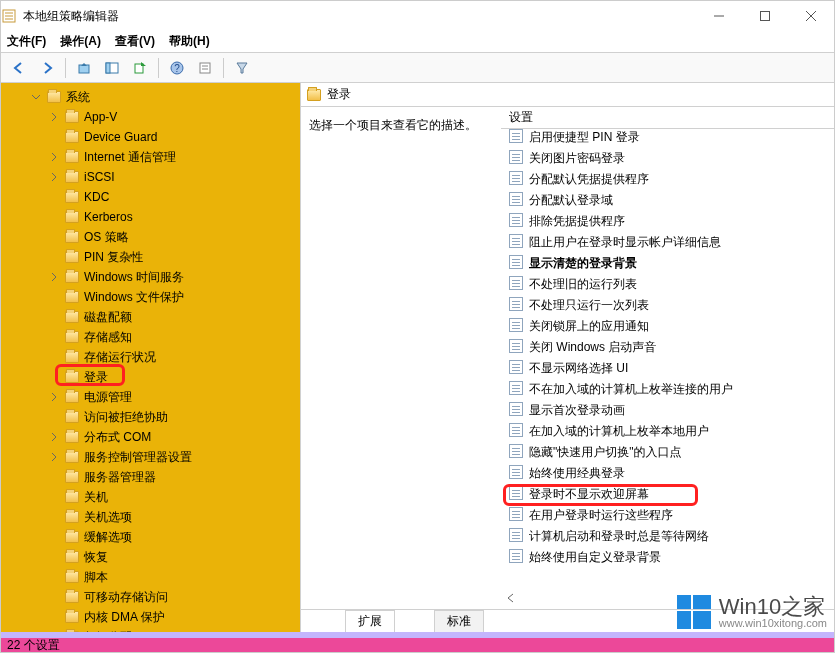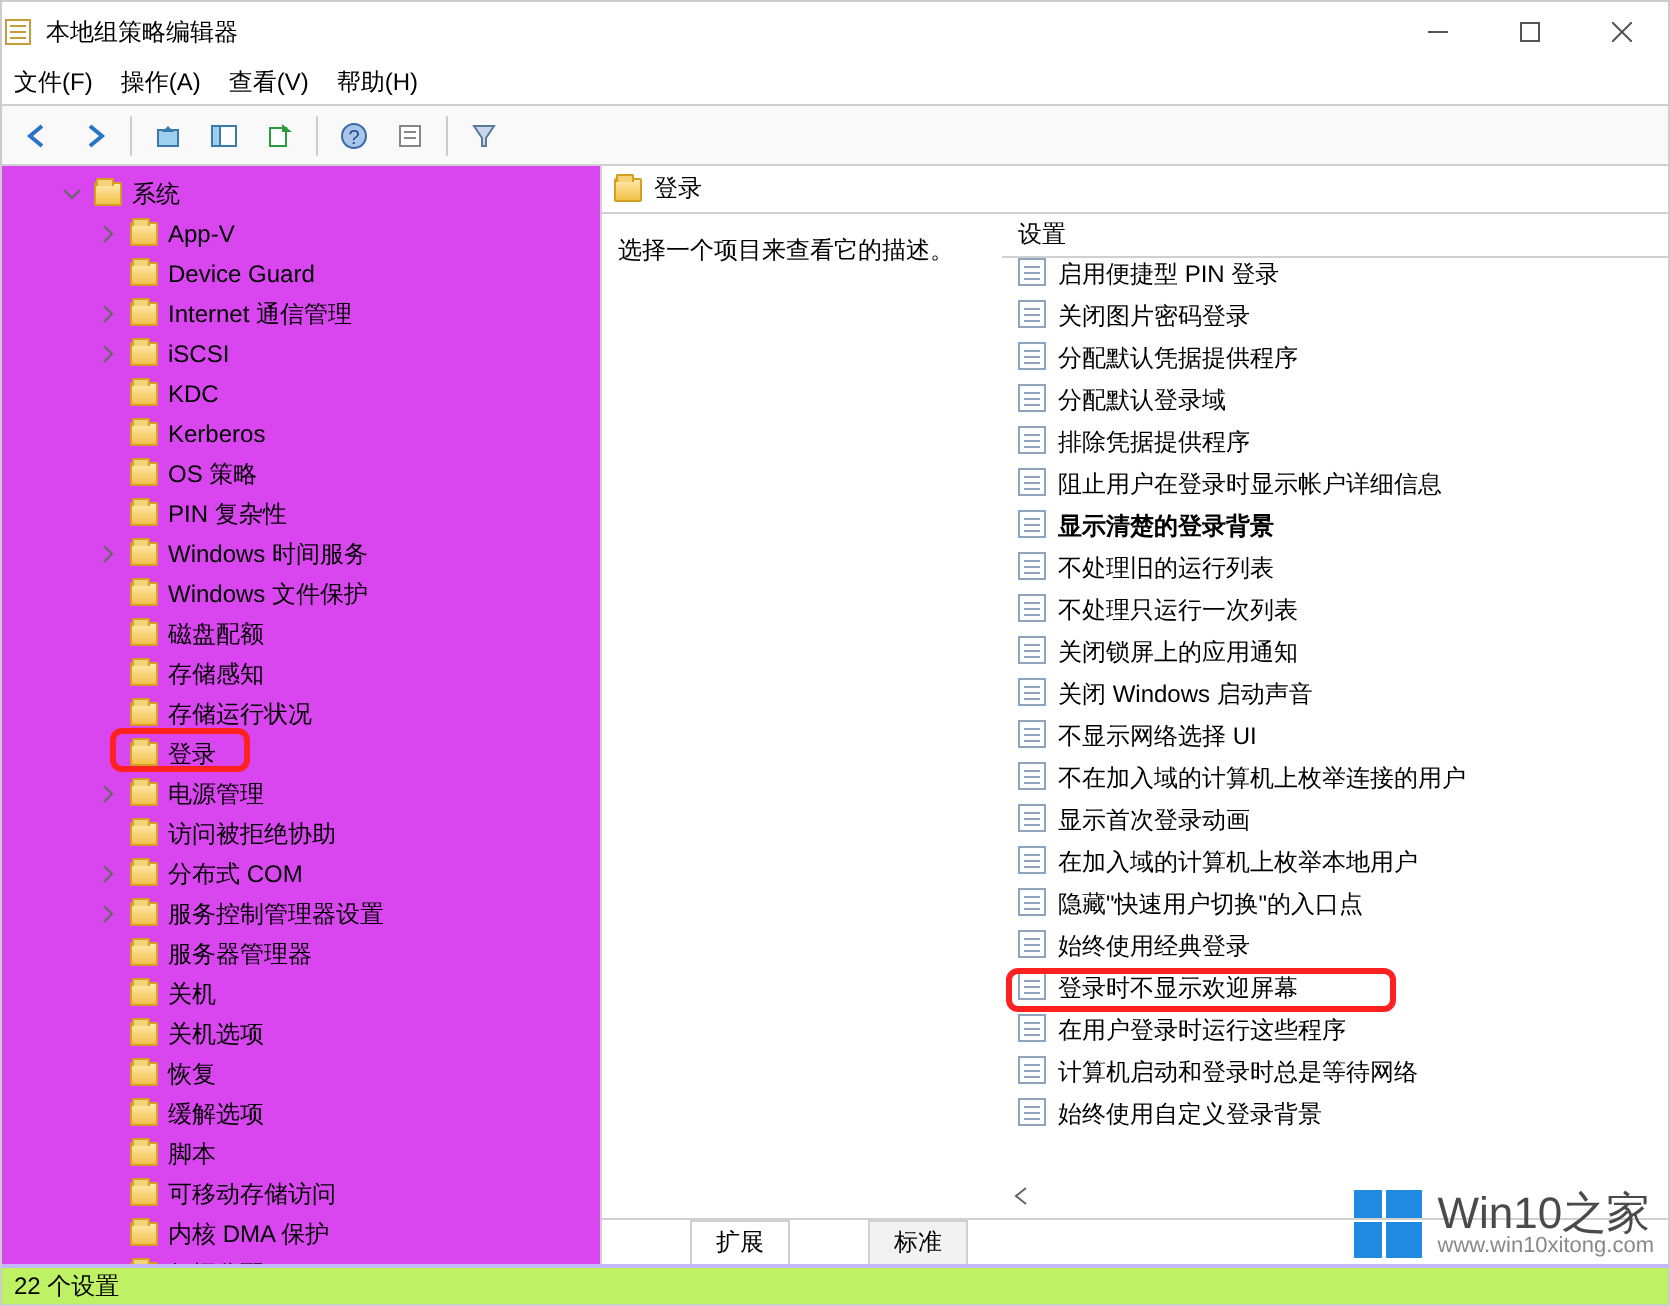--- a/index.html
+++ b/index.html
@@ -20,27 +20,27 @@
       height: 30px;
       padding: 0 0;
       background: #fff;
       position: relative;
     }
     .titlebar .icon { width: 16px; height: 16px; margin-right: 6px; }
     .titlebar .title { flex:1; color:#000; }
     .win-controls { display:flex; }
     .win-btn { width:46px; height:30px; display:flex; align-items:center; justify-content:center; color:#555; }
     .win-btn svg { stroke:#555; }
-    .menubar { height:22px; display:flex; align-items:center; padding:0 6px; gap:14px; border-bottom:1px solid #d0d0d0; background:#fff; }
+    .menubar { height:22px; display:flex; align-items:center; padding:0 6px; gap:14px; border-bottom:1px solid #d0d0d0; background:#fff;font-weight:bold; }
     .menubar span { cursor:default; }
     .toolbar { height:30px; display:flex; align-items:center; padding:0 6px; gap:4px; border-bottom:1px solid #d0d0d0; background:#f9f9f9; }
     .tool-btn { width:24px; height:24px; display:flex; align-items:center; justify-content:center; border:1px solid transparent; }
     .tool-sep { width:1px; height:20px; background:#ccc; margin:0 2px; }
     .content { display:flex; height:calc(100% - 30px - 22px - 30px - 20px); }
-    .tree-pane { width:300px; border-right:1px solid #d0d0d0; overflow-y:auto; overflow-x:hidden; padding:4px 0; background:#d946ef; }
+    .tree-pane { width:300px; border-right:1px solid #d0d0d0; overflow-y:auto; overflow-x:hidden; padding:4px 0; background:#eab308; }
     .tree-row { display:flex; align-items:center; height:20px; padding-left:38px; white-space:nowrap; cursor:default; position:relative; }
     .tree-row.root { padding-left:46px; }
     .tree-row.child { padding-left:64px; }
     .tree-arrow { position:absolute; left:22px; top:4px; }
     .tree-row.root .tree-arrow { left:30px; }
     .tree-row.child .tree-arrow { left:48px; }
     .folder {
       width:14px; height:12px; margin-right:4px;
       background:linear-gradient(#ffe9a8,#f2c04a);
       border:1px solid #d4a020;
@@ -69,21 +69,21 @@
       width:14px; height:14px; margin-right:6px; border:1px solid #8fa5bd;
       background:#fff; position:relative; flex-shrink:0;
     }
     .setting-icon::after {
       content:""; position:absolute; left:2px; right:2px; top:3px; height:1px; background:#8fa5bd;
       box-shadow:0 3px 0 #8fa5bd, 0 6px 0 #8fa5bd;
     }
     .tabs { height:22px; display:flex; align-items:flex-end; padding:0 0 0 4px; background:#fff; }
     .tab { padding:2px 12px; border:1px solid #d0d0d0; border-bottom:none; margin-right:-1px; background:#fff; font-size:12px; cursor:default;margin-left:40px; }
     .tab.inactive { background:#f2f2f2; }
-    .statusbar { height:20px; display:flex; align-items:center; padding:0 6px; border-top:2px solid #c4b5fd; background:#bef264; font-size:12px; }
+    .statusbar { height:20px; display:flex; align-items:center; padding:0 6px; border-top:6px solid #c4b5fd; background:#ec4899; font-size:12px; }
     .scroll-left-arrow { position:absolute; left:4px; bottom:2px; }
 
     .watermark {
       position:absolute; right:8px; bottom:24px; display:flex; align-items:center; gap:8px;
       font-family:"Segoe UI",sans-serif; color:#4a4a4a; background:rgba(255,255,255,0.0);
       pointer-events:none;
     }
     .win-logo { display:grid; grid-template-columns:14px 18px; grid-template-rows:14px 18px; gap:2px; }
     .win-logo div { background:#1f8ae0; }
     .wm-text { display:flex; flex-direction:column; line-height:1; }
@@ -299,25 +299,25 @@
         <div class="tree-row child">
           <span class="folder"></span>
           <span class="tree-label">关机</span>
         </div>
         <div class="tree-row child">
           <span class="folder"></span>
           <span class="tree-label">关机选项</span>
         </div>
         <div class="tree-row child">
           <span class="folder"></span>
+          <span class="tree-label">缓解选项</span>
+        </div>
+        <div class="tree-row child">
+          <span class="folder"></span>
           <span class="tree-label">恢复</span>
-        </div>
-        <div class="tree-row child">
-          <span class="folder"></span>
-          <span class="tree-label">缓解选项</span>
         </div>
         <div class="tree-row child">
           <span class="folder"></span>
           <span class="tree-label">脚本</span>
         </div>
         <div class="tree-row child">
           <span class="folder"></span>
           <span class="tree-label">可移动存储访问</span>
         </div>
         <div class="tree-row child">

